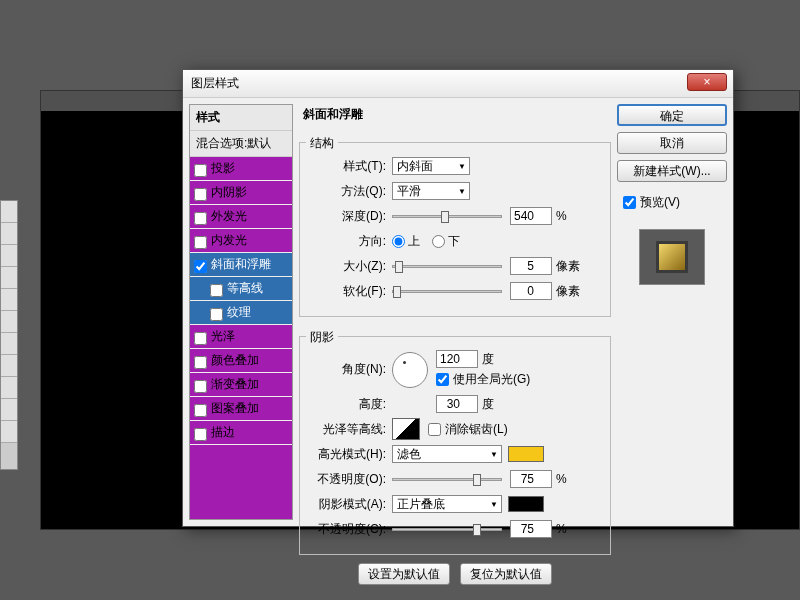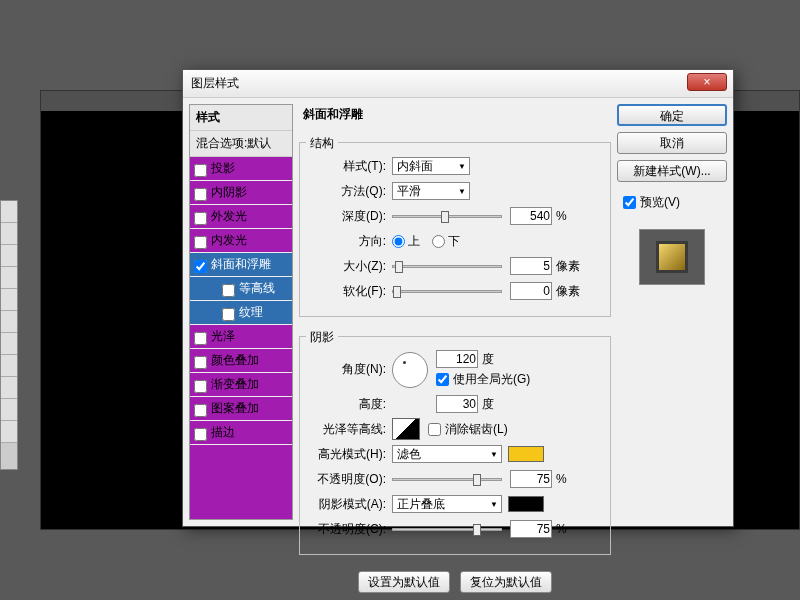--- a/index.html
+++ b/index.html
@@ -11,45 +11,45 @@
 .gold-text{font-size:120px;color:#b8860b;text-shadow:2px 2px 4px #ffd700,-1px -1px 2px #8b6914;font-weight:bold;font-family:KaiTi,STKaiti,serif;letter-spacing:20px}
 .dialog{position:absolute;left:182px;top:69px;width:552px;height:458px;background:#f0f0f0;border:1px solid #555;box-shadow:3px 3px 15px rgba(0,0,0,.5)}
 .titlebar{height:28px;background:linear-gradient(#fdfdfd,#e8e8e8);border-bottom:1px solid #ccc;display:flex;align-items:center;padding-left:8px;position:relative}
 .close-btn{position:absolute;right:6px;top:3px;width:40px;height:18px;background:linear-gradient(#e27b76,#c0392b);border:1px solid #8b2520;border-radius:3px;color:#fff;text-align:center;line-height:16px;font-size:11px}
 .dlg-body{display:flex;height:calc(100% - 28px);padding:6px}
 .style-list{width:104px;border:1px solid #999;background:#a21caf;margin-right:6px}
 .style-list .hdr{background:#e8e8e8;padding:4px 6px;border-bottom:1px solid #ccc;font-weight:bold}
 .style-list .hdr2{background:#e8e8e8;padding:4px 6px;border-bottom:1px solid #ccc}
 .style-row{display:flex;align-items:flex-end;padding:3px 4px;border-bottom:1px solid #eee;cursor:pointer}
 .style-row.sel{background:#2f6fb0;color:#fff}
-.style-row.sub{padding-left:32px}
+.style-row.sub{padding-left:20px}
 .style-row input{margin-right:4px}
 .main-panel{flex:1;position:relative}
 .group{border:1px solid #bbb;margin:19px 0 8px;padding:8px 10px 10px;position:relative}
 .group-title{position:absolute;top:-8px;left:6px;background:#f0f0f0;padding:0 4px}
 .form-row{display:flex;align-items:center;margin:5px 0;height:20px}
 .form-label{width:76px;text-align:right;margin-right:6px}
 .dropdown{width:78px;height:18px;border:1px solid #888;background:#fff;display:flex;align-items:center;padding:0 4px;position:relative}
 .dropdown::after{content:"▼";position:absolute;right:3px;font-size:8px}
 .dropdown.wide{width:110px}
 .slider-track{width:110px;height:3px;background:#ccc;border:1px solid #999;position:relative;margin-right:8px}
 .slider-thumb{position:absolute;top:-5px;width:8px;height:12px;background:#eee;border:1px solid #666}
-.num-input{width:42px;height:18px;border:1px solid #888;background:#fff;text-align:right;padding-right:1px;line-height:16px;margin-right:4px}
+.num-input{width:42px;height:18px;border:1px solid #888;background:#fff;text-align:right;padding-right:17px;line-height:16px;margin-right:4px}
 .radio-row label{margin-right:12px;display:inline-flex;align-items:center}
 .radio-row input{margin-right:3px}
 .angle-dial{width:36px;height:36px;border:1px solid #888;border-radius:50%;background:#fff;margin-right:8px;position:relative}
 .angle-dial .dot{position:absolute;width:3px;height:3px;background:#333;border-radius:50%;top:8px;left:10px}
 .color-swatch{width:36px;height:16px;border:1px solid #666;margin-left:6px}
 .contour-swatch{width:28px;height:22px;border:1px solid #666;background:linear-gradient(135deg,#fff 50%,#000 50%);margin-right:8px}
 .right-col{width:110px;margin-left:6px;display:flex;flex-direction:column;gap:6px}
 .btn{height:22px;border:1px solid #888;background:linear-gradient(#fdfdfd,#e0e0e0);border-radius:3px;text-align:center;line-height:20px;cursor:pointer}
 .btn.primary{border:2px solid #3b7dc4;color:#000}
 .preview-box{width:66px;height:56px;border:1px solid #888;background:#595959;margin:8px auto;display:flex;align-items:center;justify-content:center}
 .preview-inner{width:32px;height:32px;background:linear-gradient(135deg,#f2d66b,#8b6914);border:3px solid #3a3a3a}
-.bottom-btns{display:flex;gap:10px;justify-content:center;margin-top:16px}
+.bottom-btns{display:flex;gap:10px;justify-content:center;margin-top:8px}
 .bottom-btns .btn{width:92px}
 .chk{display:inline-flex;align-items:center}
 .chk input{margin-right:4px}
 </style>
 </head>
 <body>
 
 <div class="toolbar-left">
   <div></div>
     <div></div>

